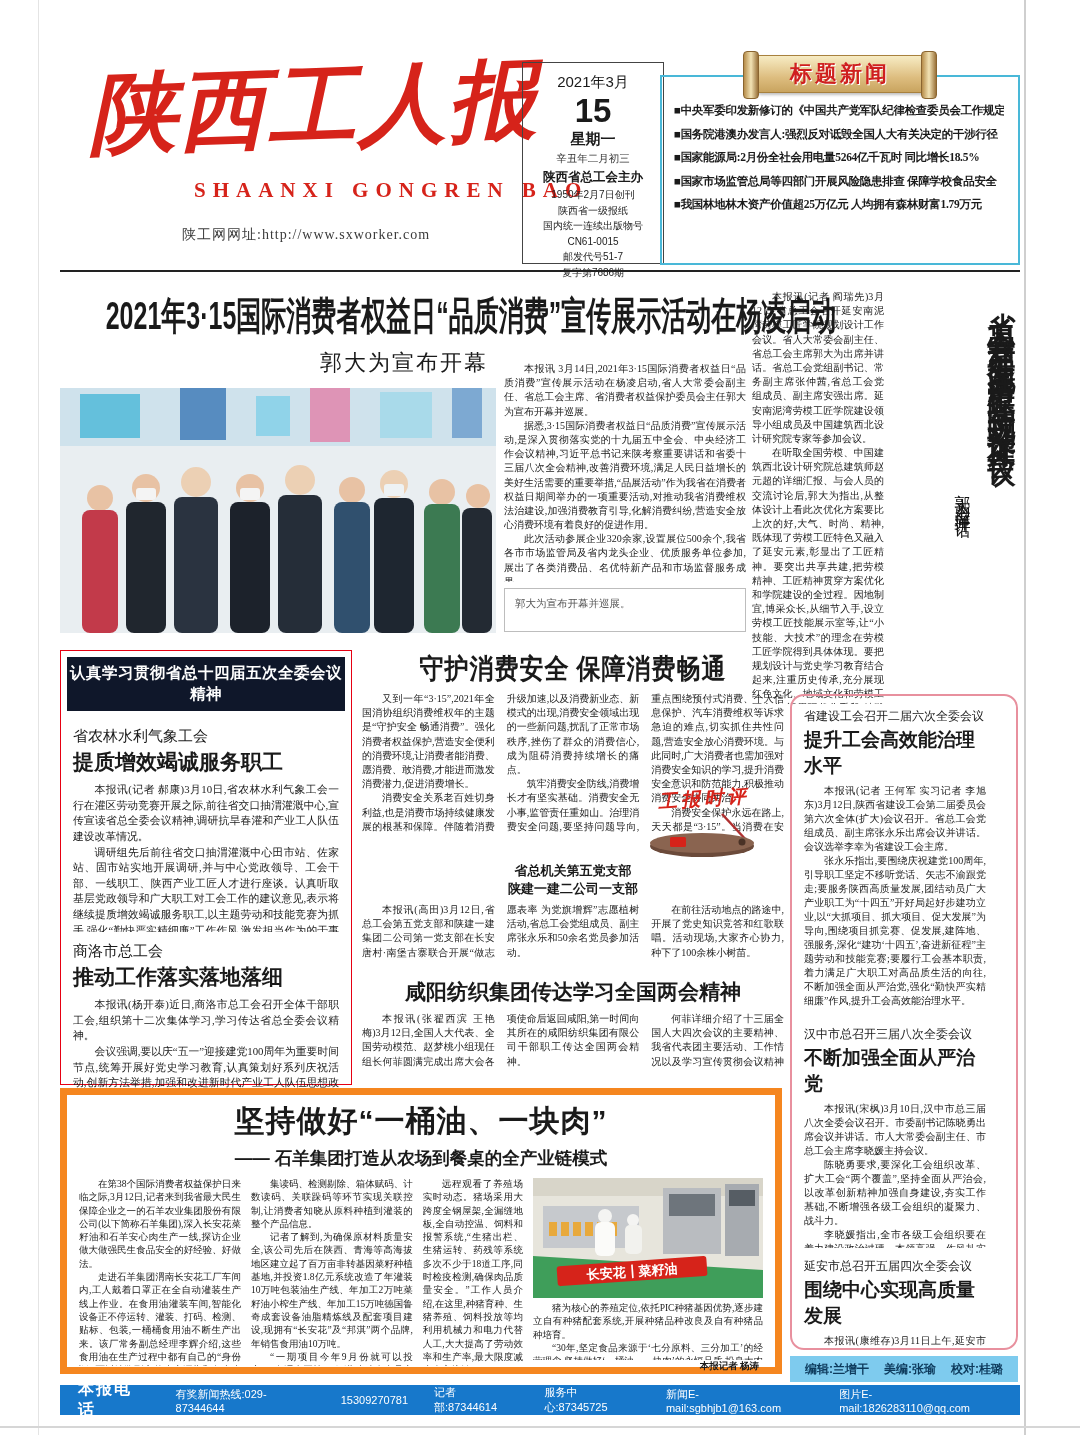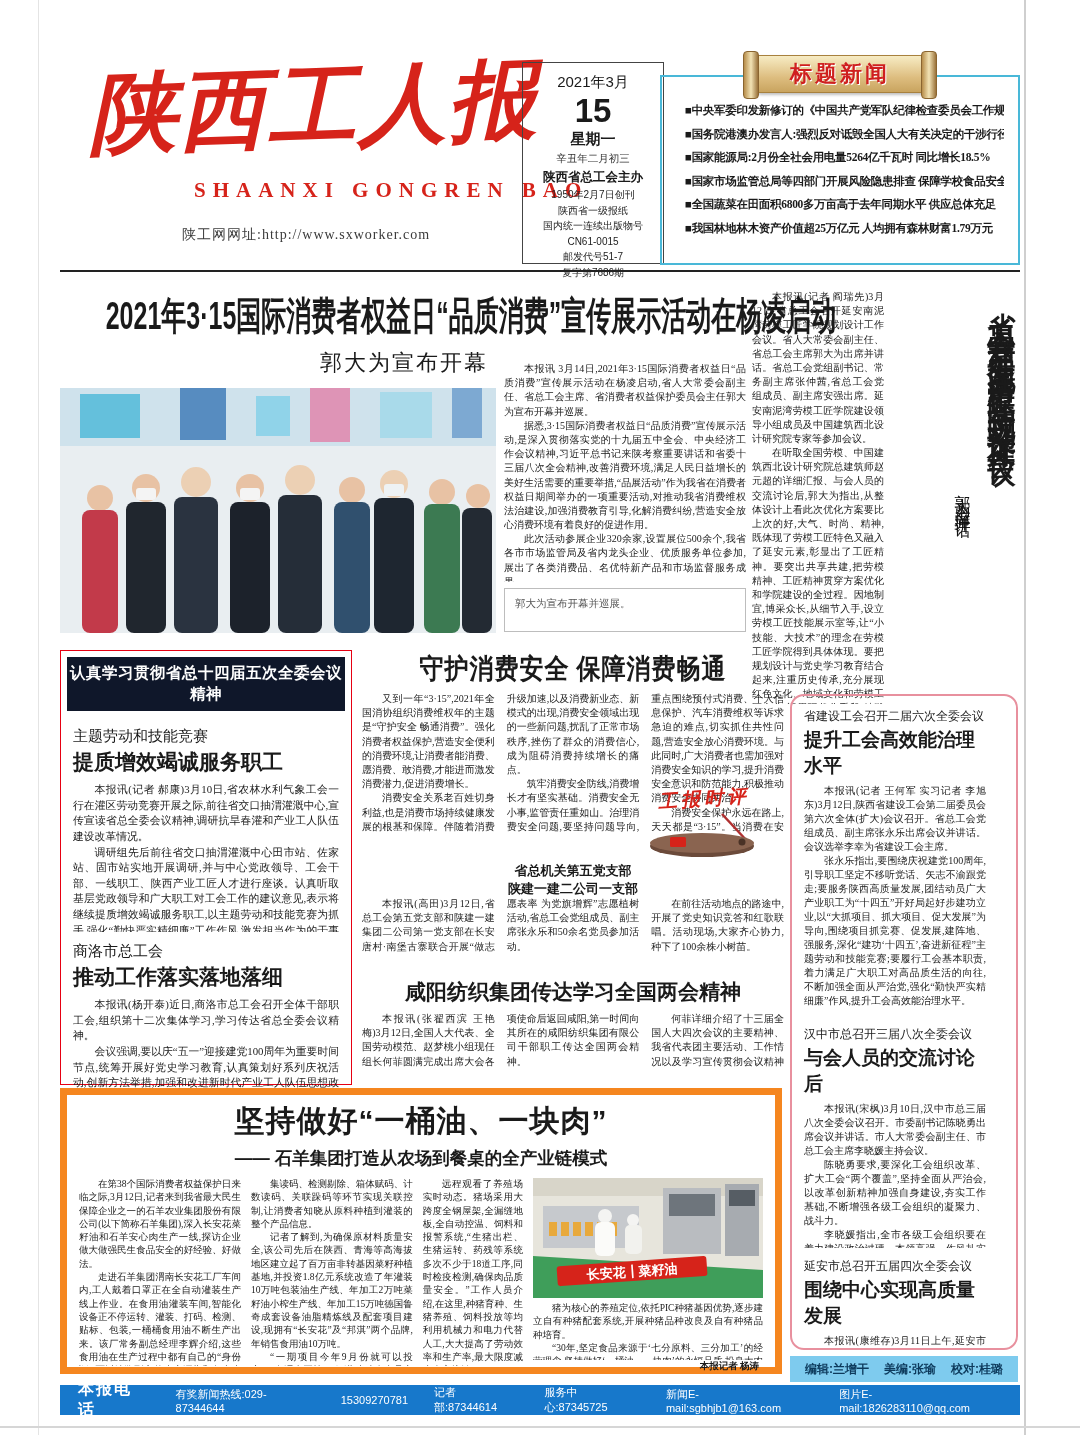--- a/index.html
+++ b/index.html
@@ -19,21 +19,21 @@
       letter-spacing:7px;font-family:"Liberation Serif",serif;}
   .brand-web{left:182px;top:226px;font-size:14px;color:#3a3a3a;letter-spacing:1px;}
   .datebox{left:522px;top:62px;width:142px;height:202px;border:1px solid #444;
       text-align:center;padding-top:8px;box-sizing:border-box;line-height:1.5;}
   .db-ym{font-size:15px;}
   .db-day{font-size:33px;font-weight:bold;line-height:1.05;}
   .db-week{font-size:15px;font-weight:bold;}
   .db-lunar{font-size:10.5px;color:#333;}
   .db-org{font-size:12.5px;font-weight:bold;margin-top:2px;text-align:center;}
   .db-small{font-size:10px;color:#222;line-height:1.55;}
-  .newsbox{left:660px;top:75px;width:360px;height:190px;border:2px solid #49b8d8;box-sizing:border-box;padding-left:11px;}
+  .newsbox{left:660px;top:75px;width:360px;height:190px;border:2px solid #49b8d8;box-sizing:border-box;}
   .scroll-banner{position:absolute;left:50%;top:-22px;transform:translateX(-50%);
       width:170px;height:36px;background:linear-gradient(180deg,#f7ecc4,#ddbd7f 60%,#c9a45f);
       border:1px solid #a8813e;border-radius:5px;display:flex;align-items:center;justify-content:center;
       box-shadow:2px 2px 3px rgba(0,0,0,.25);}
   .scroll-banner:before,.scroll-banner:after{content:"";position:absolute;top:-5px;width:14px;height:46px;
       background:linear-gradient(90deg,#b78d4a,#f2e3b5,#9a723a);border:1px solid #8a6530;border-radius:4px;}
   .scroll-banner:before{left:-12px;} .scroll-banner:after{right:-12px;}
   .scroll-banner span{font-size:22px;font-weight:900;color:#cf1f1f;letter-spacing:3px;
       font-family:"Liberation Sans",sans-serif;text-shadow:1px 1px 0 #fff;}
   .news-items{padding:22px 14px 6px 12px;}
@@ -75,21 +75,21 @@
   .commentary{left:362px;top:650px;width:422px;height:208px;}
   .comm-head{text-align:center;font-weight:900;font-size:24px;letter-spacing:1px;
       transform:scaleY(1.15);transform-origin:top;margin-bottom:10px;}
   .comm-body{column-count:3;column-gap:12px;font-size:10px;line-height:1.42;height:150px;overflow:hidden;}
   .stamp{position:absolute;right:14px;bottom:-4px;width:132px;text-align:center;}
   .stamp-label{color:#d6231a;font-size:19px;font-weight:bold;font-style:italic;letter-spacing:4px;
       transform:rotate(-4deg);}
 
   
   .tree{left:362px;top:862px;width:422px;height:112px;}
-  .tree-head{display:flex;justify-content:center;align-items:center;gap:10px;}
+  .tree-head{display:flex;justify-content:center;align-items:center;gap:10px;margin-bottom:6px;}
   .tree-head .kicker{font-size:13px;font-weight:bold;text-align:center;line-height:1.35;}
   .tree-head .headline2{font-size:23px;}
   .cols3{column-count:3;column-gap:12px;font-size:10px;line-height:1.42;overflow:hidden;}
   .tree .cols3{height:64px;}
   .xianyang{left:362px;top:978px;width:422px;height:106px;}
   .xy-head{text-align:center;font-size:21px;margin-bottom:6px;}
   .xianyang .cols3{height:70px;}
 
   
   .right-box{left:790px;top:694px;width:228px;height:656px;border:2px solid #e8909e;border-radius:14px;
@@ -152,21 +152,20 @@
 
   <div class="abs newsbox">
     <div class="scroll-banner">
       <span>标题新闻</span>
     </div>
     <div class="news-items">
       <div>■中央军委印发新修订的《中国共产党军队纪律检查委员会工作规定》</div>
       <div>■国务院港澳办发言人:强烈反对诋毁全国人大有关决定的干涉行径</div>
       <div>■国家能源局:2月份全社会用电量5264亿千瓦时 同比增长18.5%</div>
       <div>■国家市场监管总局等四部门开展风险隐患排查 保障学校食品安全</div>
-      <div>■全国蔬菜在田面积6800多万亩高于去年同期水平 供应总体充足</div>
       <div>■我国林地林木资产价值超25万亿元 人均拥有森林财富1.79万元</div>
     </div>
   </div>
 
   <div class="abs mast-rule"></div>
 
   <div class="abs lead-headline sans">2021年3·15国际消费者权益日“品质消费”宣传展示活动在杨凌启动</div>
   <div class="abs lead-subhead">郭大为宣布开幕</div>
 
   <div class="abs lead-photo">
@@ -220,21 +219,21 @@
       <p>在听取全国劳模、中国建筑西北设计研究院总建筑师赵元超的详细汇报、与会人员的交流讨论后,郭大为指出,从整体设计上看此次优化方案要比上次的好,大气、时尚、精神,既体现了劳模工匠特色又融入了延安元素,彰显出了工匠精神。要突出共享共建,把劳模精神、工匠精神贯穿方案优化和学院建设的全过程。因地制宜,博采众长,从细节入手,设立劳模工匠技能展示室等,让“小技能、大技术”的理念在劳模工匠学院得到具体体现。要把规划设计与党史学习教育结合起来,注重历史传承,充分展现红色文化、地域文化和劳模工匠文化,运用现代化手段,精雕细琢,努力建设全国一流劳模工匠学院。</p>
     </div>
   <div class="abs vt-wrap">
     <div class="vt-title">省总工会召开延安南泥湾劳模工匠学院规划设计工作会议</div>
     <div class="vt-sub">郭大为出席并讲话</div>
   </div>
 
   <div class="abs left-box">
     <div class="red-banner">认真学习贯彻省总十四届五次全委会议精神</div>
     <div class="lb-art">
-      <div class="kicker">主题劳动和技能竞赛</div>
+      <div class="kicker">省农林水利气象工会</div>
       <div class="headline2">提质增效竭诚服务职工</div>
       <div class="body">
           <p>本报讯(记者 郝康)3月10日,省农林水利气象工会一行在灌区劳动竞赛开展之际,前往省交口抽渭灌溉中心,宣传宣读省总全委会议精神,调研抗旱春灌和产业工人队伍建设改革情况。</p>
           <p>调研组先后前往省交口抽渭灌溉中心田市站、佐家站、固市站实地开展调研,并与中心党政领导、工会干部、一线职工、陕西产业工匠人才进行座谈。认真听取基层党政领导和广大职工对工会工作的建议意见,表示将继续提质增效竭诚服务职工,以主题劳动和技能竞赛为抓手,强化“勤快严实精细廉”工作作风,激发担当作为的干事活力。</p>
         </div>
     </div>
     <div class="lb-art">
       <div class="kicker">商洛市总工会</div>
       <div class="headline2">推动工作落实落地落细</div>
       <div class="body">
@@ -289,21 +288,21 @@
     <div class="rb-art rb-a1">
       <div class="kicker">省建设工会召开二届六次全委会议</div>
       <div class="headline2">提升工会高效能治理水平</div>
       <div class="body">
           <p>本报讯(记者 王何军 实习记者 李旭东)3月12日,陕西省建设工会第二届委员会第六次全体(扩大)会议召开。省总工会党组成员、副主席张永乐出席会议并讲话。会议选举李幸为省建设工会主席。</p>
           <p>张永乐指出,要围绕庆祝建党100周年,引导职工坚定不移听党话、矢志不渝跟党走;要服务陕西高质量发展,团结动员广大产业职工为“十四五”开好局起好步建功立业,以“大抓项目、抓大项目、促大发展”为导向,围绕项目抓竞赛、促发展,建阵地、强服务,深化“建功‘十四五’,奋进新征程”主题劳动和技能竞赛;要履行工会基本职责,着力满足广大职工对高品质生活的向往,不断加强全面从严治党,强化“勤快严实精细廉”作风,提升工会高效能治理水平。</p>
         </div>
     </div>
     <div class="rb-art rb-a2">
       <div class="kicker">汉中市总召开三届八次全委会议</div>
-      <div class="headline2">与会人员的交流讨论后</div>
+      <div class="headline2">不断加强全面从严治党</div>
       <div class="body">
           <p>本报讯(宋枫)3月10日,汉中市总三届八次全委会议召开。市委副书记陈晓勇出席会议并讲话。市人大常委会副主任、市总工会主席李晓媛主持会议。</p>
           <p>陈晓勇要求,要深化工会组织改革、扩大工会“两个覆盖”,坚持全面从严治会,以改革创新精神加强自身建设,夯实工作基础,不断增强各级工会组织的凝聚力、战斗力。</p>
           <p>李晓媛指出,全市各级工会组织要在着力建设政治过硬、本领高强、作风扎实的工会干部队伍上下功夫,以优异成绩庆祝建党100周年。</p>
         </div>
     </div>
     <div class="rb-art rb-a3">
       <div class="kicker">延安市总召开五届四次全委会议</div>
       <div class="headline2">围绕中心实现高质量发展</div>
       <div class="body">

